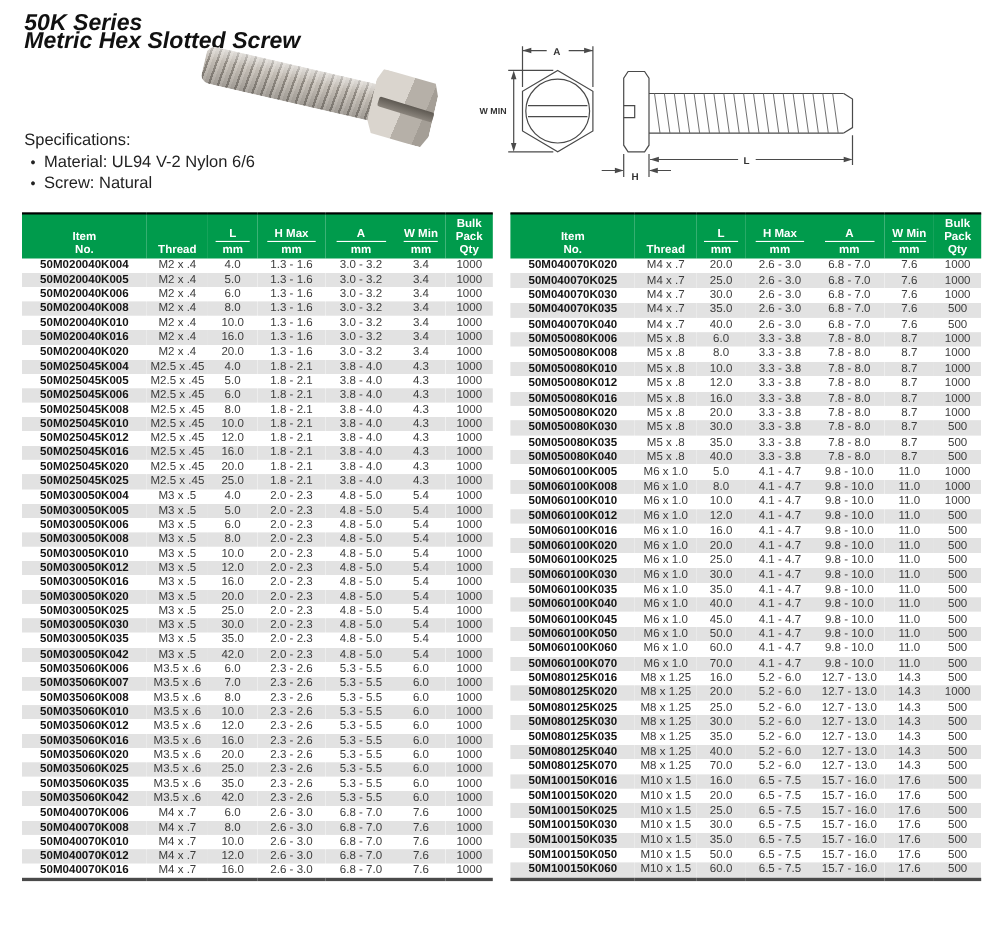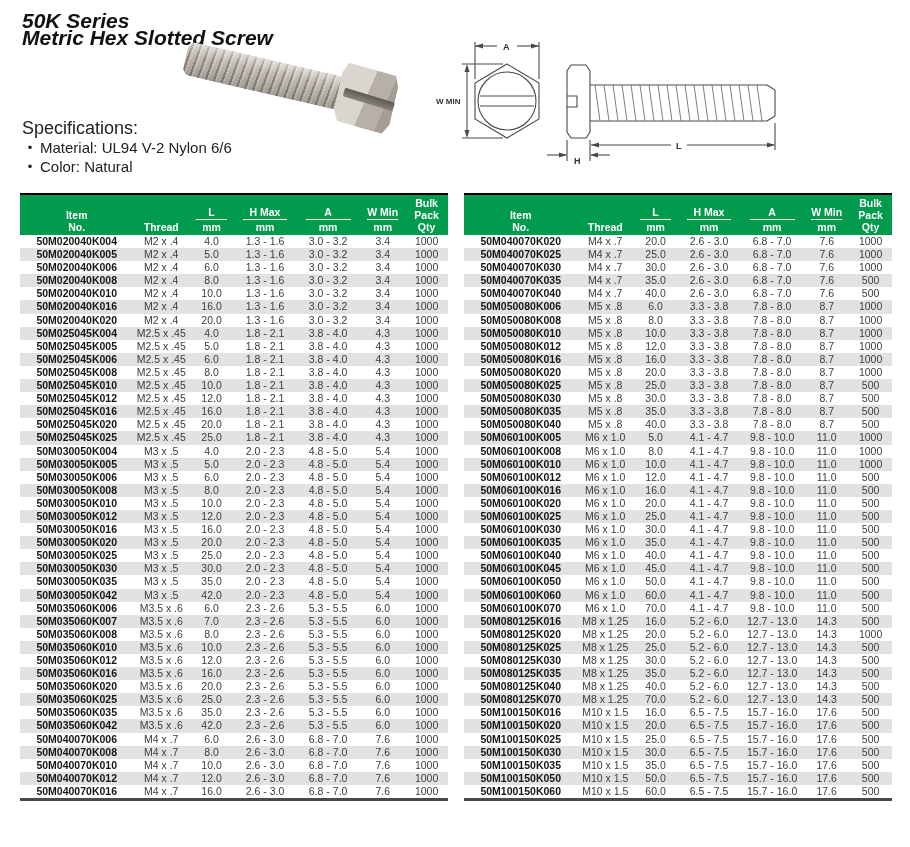--- a/index.html
+++ b/index.html
@@ -4,21 +4,21 @@
 <style>
   html,body{margin:0;padding:0;background:#fff;}
   body{
     width:910px;height:847px;position:relative;overflow:hidden;
     font-family:"Liberation Sans","DejaVu Sans",sans-serif;color:#1a1a1a;
   }
   
   .title-block{position:absolute;left:22px;top:12px;}
   .title-line{font-size:21px;font-weight:bold;line-height:17px;color:#111;font-style:italic;}
   .specs-block{position:absolute;left:22px;top:118px;}
-  .specs-heading{font-size:18px;line-height:20px;color:#222;}
+  .specs-heading{font-size:15px;line-height:20px;color:#222;}
   .spec-item{font-size:15px;line-height:19px;color:#222;display:flex;}
   .spec-bullet{width:16px;text-align:center;font-size:13px;}
   .spec-text{padding-left:2px;}
 
   
   .photo{position:absolute;left:175px;top:40px;width:230px;height:112px;}
   .screw-rot{position:absolute;inset:0;transform:rotate(13deg);transform-origin:40% 50%;}
   .shaft{
     position:absolute;left:4px;top:20px;width:160px;height:34px;
     border-radius:8px 2px 2px 8px;
@@ -83,21 +83,21 @@
 </div>
 
 <div class="specs-block">
   <div class="specs-heading">Specifications:</div>
   <div class="spec-item">
     <span class="spec-bullet">•</span>
     <span class="spec-text">Material: UL94 V-2 Nylon 6/6</span>
   </div>
   <div class="spec-item">
     <span class="spec-bullet">•</span>
-    <span class="spec-text">Color: Natural</span>
+    <span class="spec-text">Screw: Natural</span>
   </div>
 </div>
 
 <svg class="diagram" viewBox="0 0 465 152">
   <g stroke="#4a4a4a" stroke-width="1.1" fill="none">
 
     <polygon points="72,31 104,50 104,86 72,105 40,86 40,50"></polygon>
     <circle cx="72" cy="68" r="29"></circle>
     <line x1="45" y1="63" x2="99" y2="63"></line>
     <line x1="45" y1="73" x2="99" y2="73"></line>
@@ -657,29 +657,20 @@
         <tr>
           <td class="c0">50M050080K020</td>
           <td class="c1">M5 x .8</td>
           <td class="c2">20.0</td>
           <td class="c3">3.3 - 3.8</td>
           <td class="c4">7.8 - 8.0</td>
           <td class="c5">8.7</td>
           <td class="c6">1000</td>
         </tr>
         <tr>
-          <td class="c0">50M050080K025</td>
-          <td class="c1">M5 x .8</td>
-          <td class="c2">25.0</td>
-          <td class="c3">3.3 - 3.8</td>
-          <td class="c4">7.8 - 8.0</td>
-          <td class="c5">8.7</td>
-          <td class="c6">500</td>
-        </tr>
-        <tr>
           <td class="c0">50M050080K030</td>
           <td class="c1">M5 x .8</td>
           <td class="c2">30.0</td>
           <td class="c3">3.3 - 3.8</td>
           <td class="c4">7.8 - 8.0</td>
           <td class="c5">8.7</td>
           <td class="c6">500</td>
         </tr>
         <tr>
           <td class="c0">50M050080K035</td>

